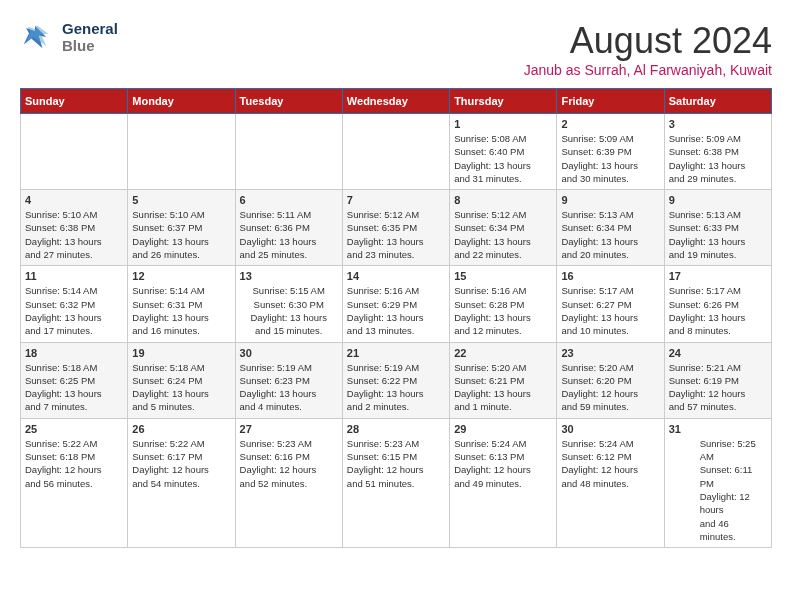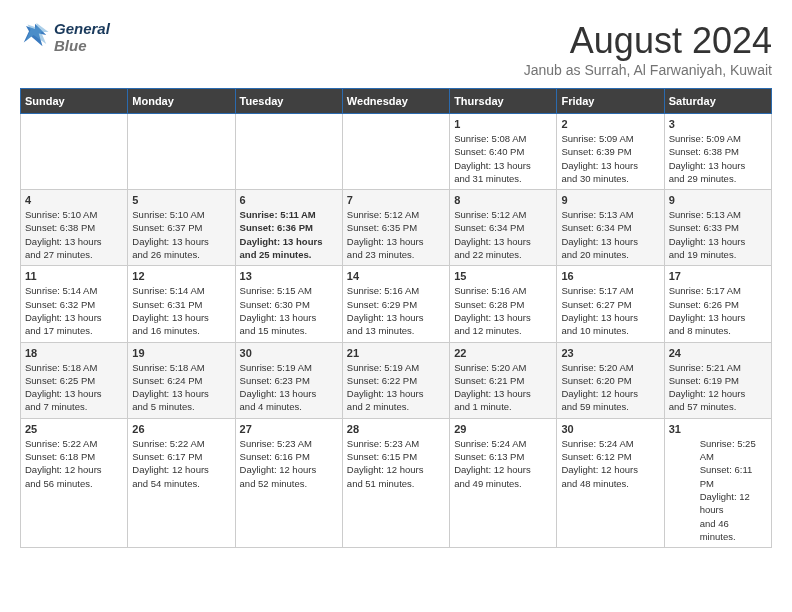--- a/index.html
+++ b/index.html
@@ -11,48 +11,47 @@
       padding: 20px;
     }
     .header {
       display: flex;
       justify-content: space-between;
       align-items: flex-start;
       margin-bottom: 10px;
     }
     .logo {
       display: flex;
-      align-items: flex-start;
-      gap: 4px;
-      font-style: italic;
+      align-items: center;
+      gap: 12px;
     }
     .logo-bird {
       width: 30px;
       height: 30px;
     }
     .title-block {
       text-align: right;
       margin-left: 38px;
     }
     .month-title {
       font-size: 36px;
       font-weight: normal;
       color: #333;
     }
     .location {
       font-size: 14px;
-      color: #737373;
+      color: #be185d;
     }
     table {
       width: 100%;
       border-collapse: collapse;
       font-size: 10px;
     }
     th {
-      background-color: #404040;
+      background-color: #b91c1c;
       color: #fff;
       padding: 6px 4px;
       text-align: left;
       font-size: 11px;
       font-weight: bold;
       margin-top: 26px;
     }
     td {
       border: 1px solid #ccc;
       vertical-align: top;
@@ -152,21 +151,21 @@
         </td>
         <td>
           <div class="day-number">5</div>
           <div class="day-detail" style="white-space: pre-line;">Sunrise: 5:10 AM
 Sunset: 6:37 PM
 Daylight: 13 hours
 and 26 minutes.</div>
         </td>
         <td>
           <div class="day-number">6</div>
-          <div class="day-detail" style="white-space: pre-line; font-weight: bold;">Sunrise: 5:11 AM
+          <div class="day-detail" style="white-space: pre-line;">Sunrise: 5:11 AM
 Sunset: 6:36 PM
 Daylight: 13 hours
 and 25 minutes.</div>
         </td>
         <td>
           <div class="day-number">7</div>
           <div class="day-detail" style="white-space: pre-line;">Sunrise: 5:12 AM
 Sunset: 6:35 PM
 Daylight: 13 hours
 and 23 minutes.</div>
@@ -203,21 +202,21 @@
         </td>
         <td>
           <div class="day-number">12</div>
           <div class="day-detail" style="white-space: pre-line;">Sunrise: 5:14 AM
 Sunset: 6:31 PM
 Daylight: 13 hours
 and 16 minutes.</div>
         </td>
         <td>
           <div class="day-number">13</div>
-          <div class="day-detail" style="white-space: pre-line;">Sunrise: 5:15 AM
+          <div class="day-detail" style="white-space: pre-line; text-align: center;">Sunrise: 5:15 AM
 Sunset: 6:30 PM
 Daylight: 13 hours
 and 15 minutes.</div>
         </td>
         <td>
           <div class="day-number">14</div>
           <div class="day-detail" style="white-space: pre-line;">Sunrise: 5:16 AM
 Sunset: 6:29 PM
 Daylight: 13 hours
 and 13 minutes.</div>

